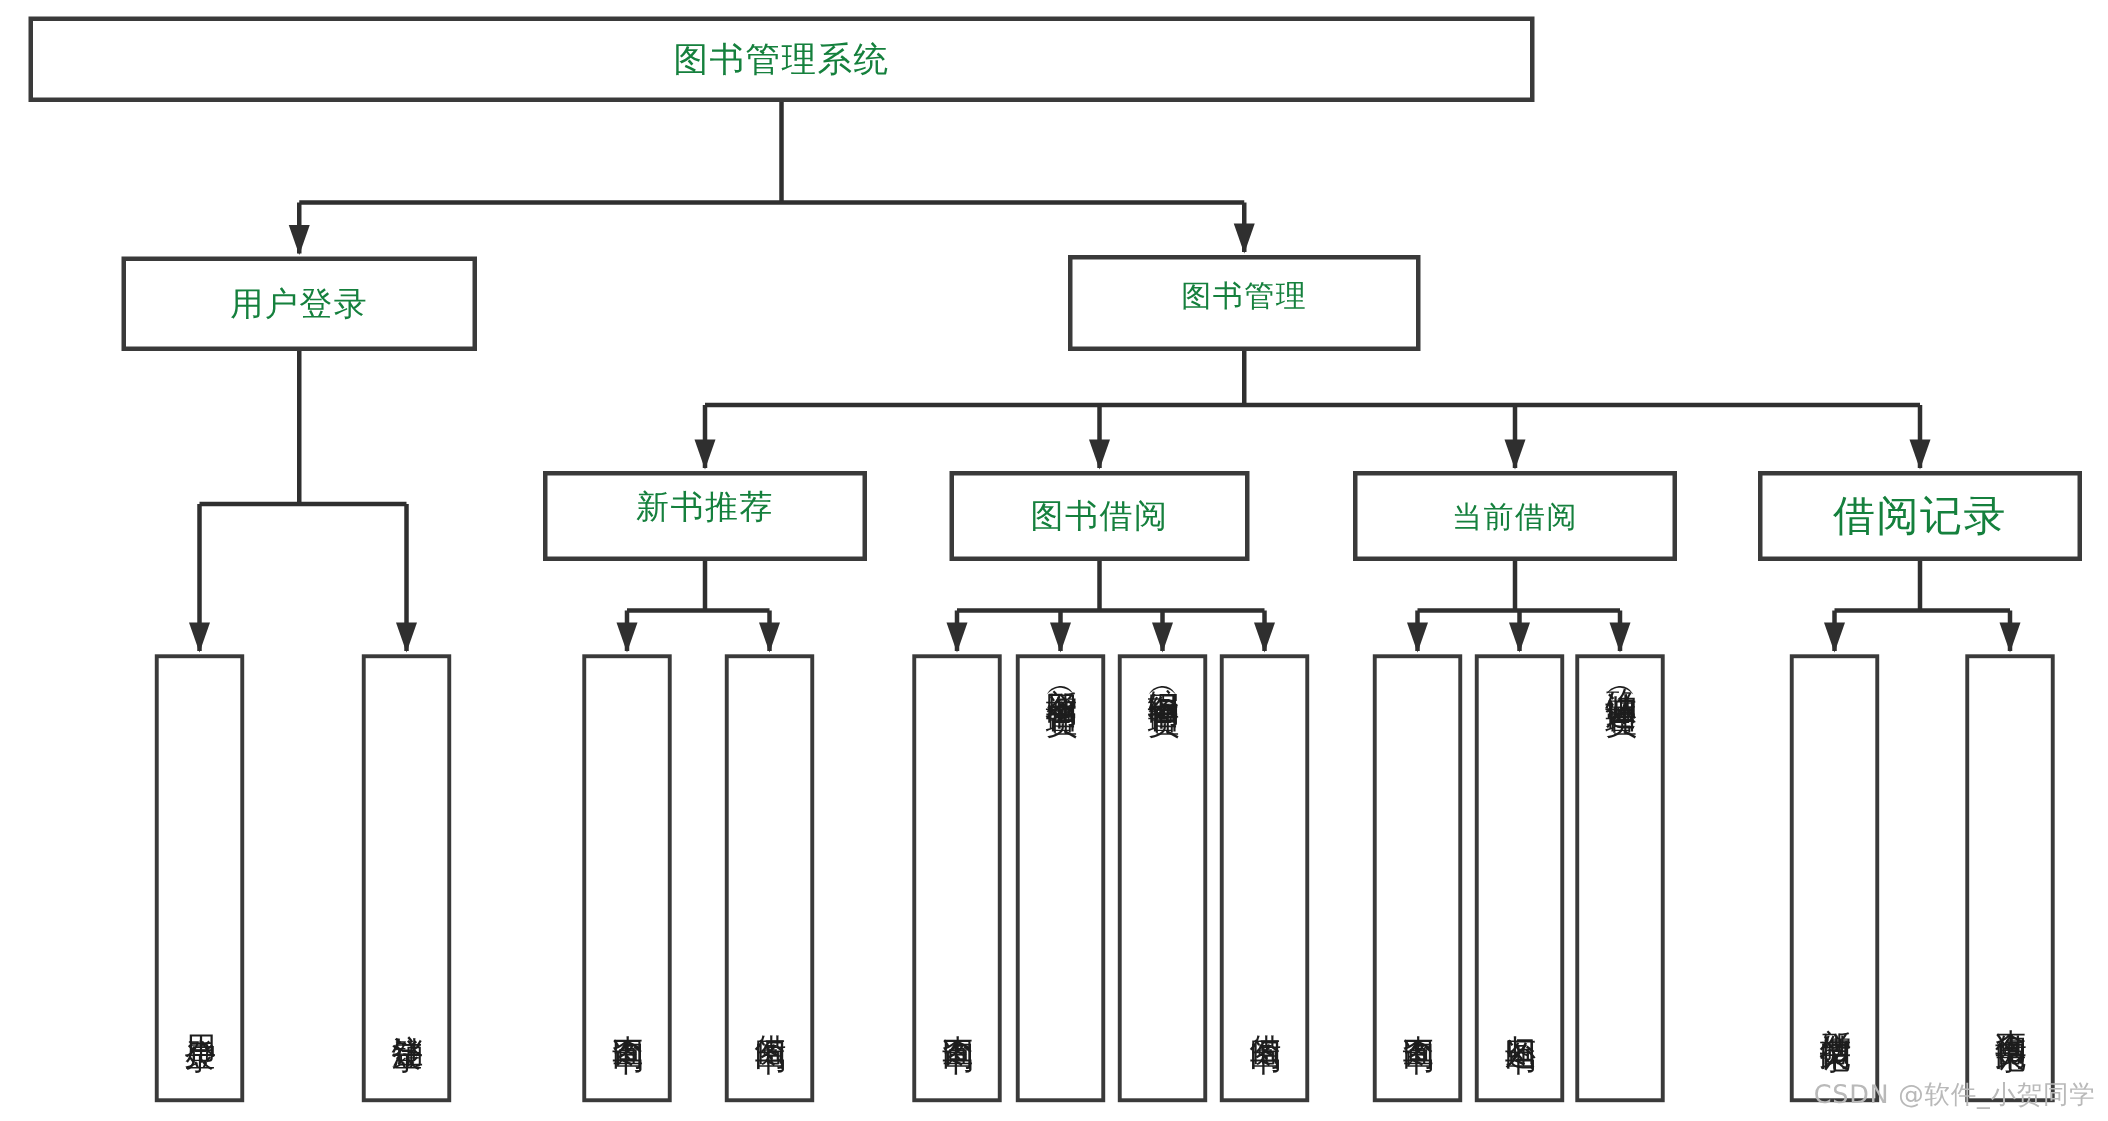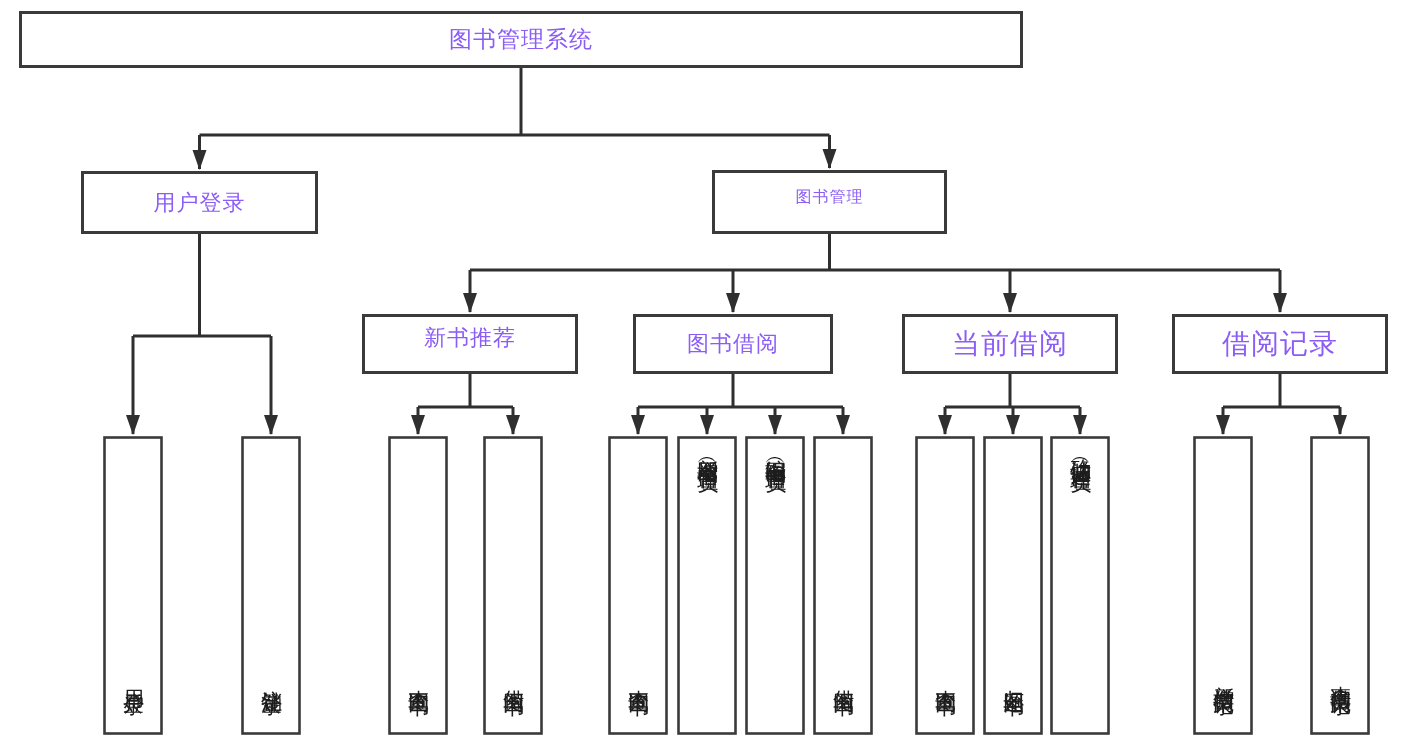--- a/index.html
+++ b/index.html
@@ -37,21 +37,21 @@
     right:8px;bottom:6px;
     font-size:17px;
     color:#b9b9b9;
     letter-spacing:0.5px;
     white-space:nowrap;
     font-family:"DejaVu Sans","Liberation Sans",sans-serif;
   }
   .htext{
     position:absolute;
     display:flex;align-items:center;justify-content:center;
-    font-size:22px;color:#8b5cf6;letter-spacing:1px;
+    font-size:22px;color:#15803d;letter-spacing:1px;
     pointer-events:none;white-space:nowrap;
   }
 </style>
 </head>
 <body>
 
 <div id="diagram-root">
   <svg class="diagram" id="diagram-svg" viewBox="0 0 1405 747" xmlns="http://www.w3.org/2000/svg">
       <line x1="521" y1="68" x2="521" y2="135" class="conn"></line>
       <line x1="199.5" y1="135" x2="829.5" y2="135" class="conn"></line>
@@ -122,24 +122,24 @@
       <rect x="814.5" y="437.5" width="57" height="296" class="node-box-thin"></rect>
       <rect x="916.5" y="437.5" width="57" height="296" class="node-box-thin"></rect>
       <rect x="984.5" y="437.5" width="57" height="296" class="node-box-thin"></rect>
       <rect x="1051.5" y="437.5" width="57" height="296" class="node-box-thin"></rect>
       <rect x="1194.5" y="437.5" width="57" height="296" class="node-box-thin"></rect>
       <rect x="1311.5" y="437.5" width="57" height="296" class="node-box-thin"></rect>
     </svg>
   <div id="label-layer">
       <div class="htext" style="left: 19px; top: 11px; width: 1004px; height: 57px; font-size: 23px;">图书管理系统</div>
       <div class="htext" style="left: 81px; top: 171px; width: 237px; height: 63px; font-size: 22px;">用户登录</div>
-      <div class="htext" style="left: 712px; top: 170px; width: 235px; height: 54px; font-size: 16px;">图书管理</div>
+      <div class="htext" style="left: 712px; top: 170px; width: 235px; height: 54px; font-size: 20px;">图书管理</div>
       <div class="htext" style="left: 362px; top: 314px; width: 216px; height: 48px; font-size: 22px;">新书推荐</div>
       <div class="htext" style="left: 633px; top: 314px; width: 200px; height: 60px; font-size: 22px;">图书借阅</div>
-      <div class="htext" style="left: 902px; top: 314px; width: 216px; height: 60px; font-size: 28px;">当前借阅</div>
+      <div class="htext" style="left: 902px; top: 314px; width: 216px; height: 60px; font-size: 20px;">当前借阅</div>
       <div class="htext" style="left: 1172px; top: 314px; width: 216px; height: 60px; font-size: 28px;">借阅记录</div>
       <div class="leaf-label-holder" style="left: 103px; top: 436px; width: 60px; height: 299px; padding-top: 0px; padding-bottom: 54px;">
         <span class="vtext">用户登录</span>
       </div>
       <div class="leaf-label-holder" style="left: 241px; top: 436px; width: 60px; height: 299px; padding-top: 0px; padding-bottom: 54px;">
         <span class="vtext">注销登录</span>
       </div>
       <div class="leaf-label-holder" style="left: 388px; top: 436px; width: 60px; height: 299px; padding-top: 0px; padding-bottom: 54px;">
         <span class="vtext">查询图书</span>
       </div>
@@ -167,13 +167,14 @@
       <div class="leaf-label-holder top-aligned" style="left: 1050px; top: 436px; width: 60px; height: 299px; padding-top: 6px; padding-bottom: 0px;">
         <span class="vtext">确认归还（管理员）</span>
       </div>
       <div class="leaf-label-holder" style="left: 1193px; top: 436px; width: 60px; height: 299px; padding-top: 0px; padding-bottom: 54px;">
         <span class="vtext">新增借阅记录</span>
       </div>
       <div class="leaf-label-holder" style="left: 1310px; top: 436px; width: 60px; height: 299px; padding-top: 0px; padding-bottom: 54px;">
         <span class="vtext">查询借阅记录</span>
       </div>
     </div>
+  <div class="watermark">CSDN @软件_小贺同学</div>
 </div>
 
 </body></html>

